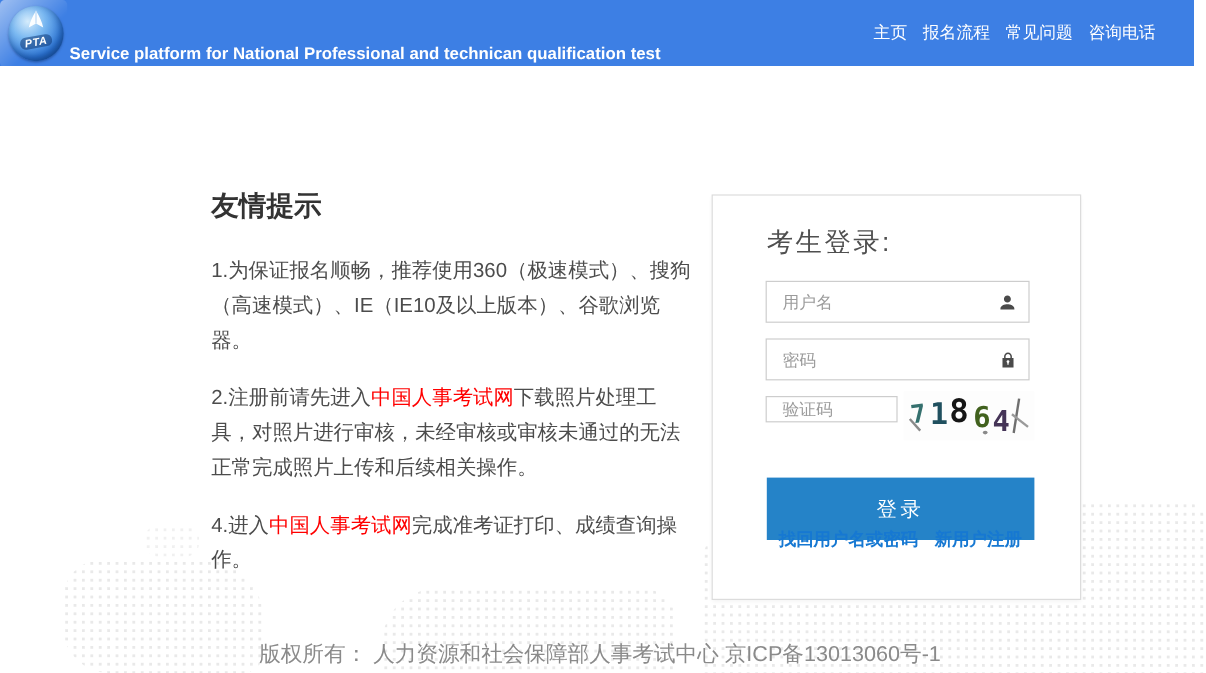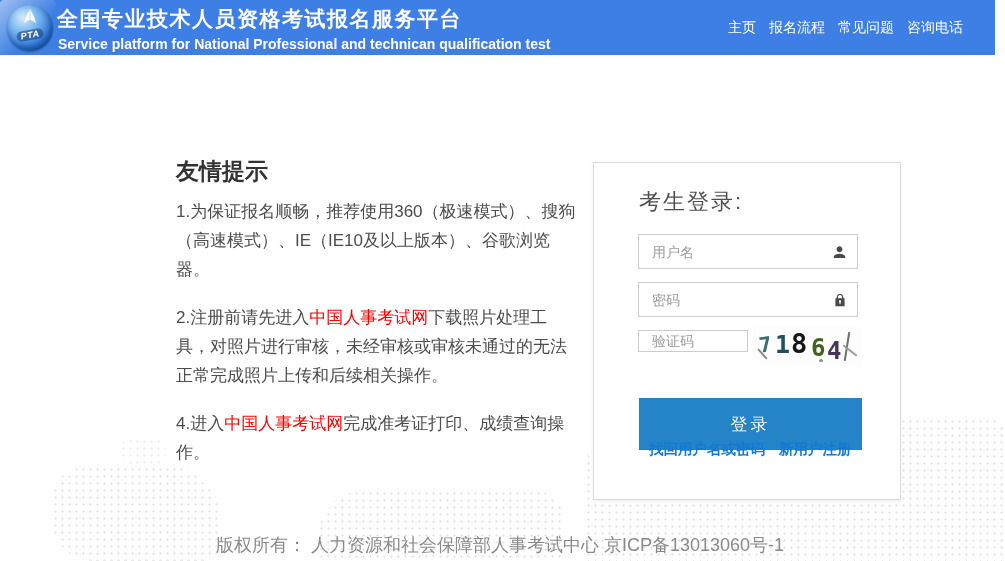--- a/index.html
+++ b/index.html
@@ -52,21 +52,21 @@
     white-space:nowrap;
   }
   .nav {
     position:absolute; right:32px; top:0; height:55px;
     display:flex; align-items:center; gap:13px;
   }
   .nav a { color:#fff; font-size:14px; text-decoration:none; cursor:pointer; white-space:nowrap; }
 
   
   .tips { position:absolute; left:176px; top:156px; width:403px; z-index:2; }
-  .tips-heading { font-size:23px; font-weight:bold; color:#333; margin-bottom:10px; }
+  .tips-heading { font-size:23px; font-weight:bold; color:#333; margin-bottom:24px; }
   .tip { font-size:17px; line-height:29px; color:#4c4c4c; margin-bottom:19px; }
   .redlink { color:#ff0000; text-decoration:none; cursor:pointer; }
 
   
   .login-panel {
     position:absolute; left:593px; top:162px; width:308px; height:338px;
     background:#fff; border:1px solid #dcdcdc; box-shadow:0 2px 4px rgba(0,0,0,.06);
     z-index:2;
   }
   .login-heading {
@@ -137,21 +137,20 @@
     <div class="logo">
       <div class="logo-glow"></div>
       <div class="logo-sphere">
         <svg width="28" height="22" viewBox="0 0 28 22">
           <path d="M14 1 C11 6 9 10 8 15 L14 11.5 L20 15 C19 10 17 6 14 1 Z" fill="#ffffff" opacity="0.95"></path>
           <path d="M14 1 L14 11.5" stroke="#bcd9f5" stroke-width="1" fill="none"></path>
         </svg>
         <span class="logo-pta">PTA</span>
       </div>
     </div>
-    <div class="site-title">全国专业技术人员资格考试报名服务平台</div>
     <div class="site-subtitle">Service platform for National Professional and technican qualification test</div>
     <nav class="nav">
       <a>主页</a>
       <a>报名流程</a>
       <a>常见问题</a>
       <a>咨询电话</a>
     </nav>
   </header>
 
   <section class="tips">

